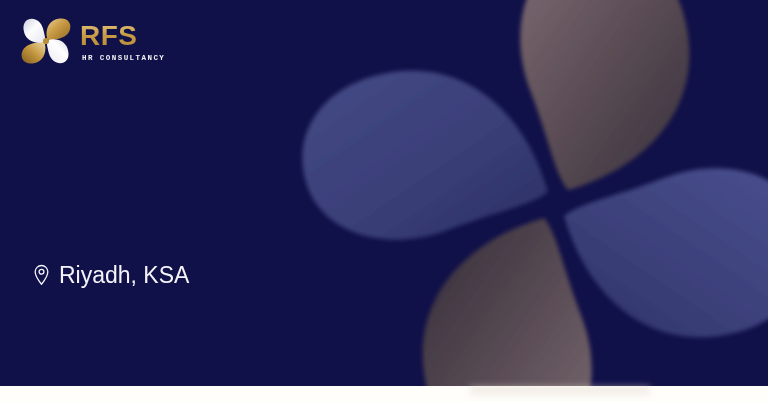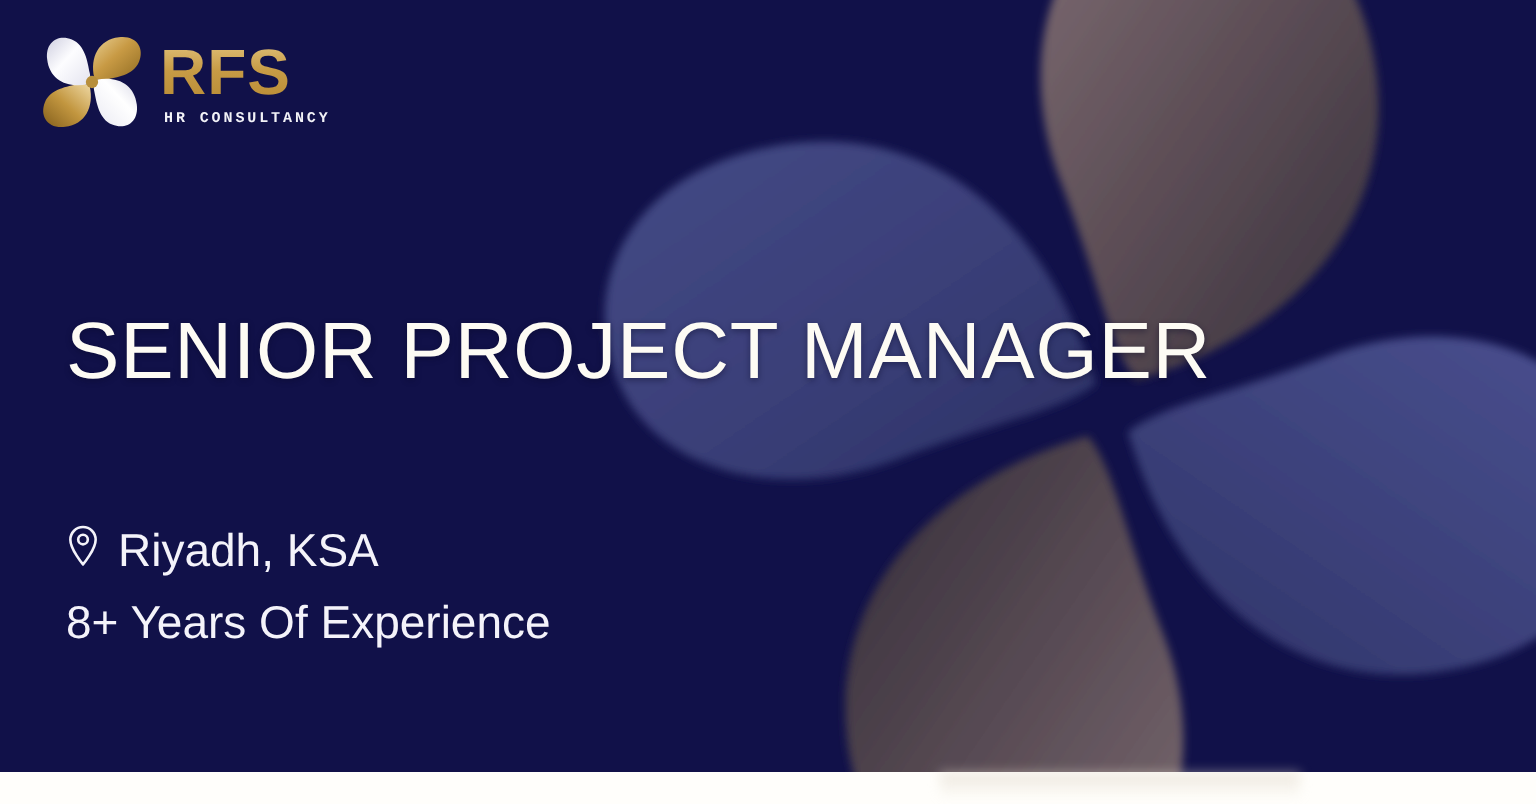--- a/index.html
+++ b/index.html
@@ -58,21 +58,21 @@
   }
   .logo-mark svg { display: block; width: 100%; height: 100%; }
   .logo-text {
     display: flex;
     flex-direction: column;
     justify-content: center;
     padding-top: 2px;
   }
   .logo-word {
     font-family: "Liberation Sans", sans-serif;
-    font-size: 32px;
+    font-size: 28px;
     font-weight: 700;
     line-height: 1;
     letter-spacing: 0.5px;
     background: linear-gradient(180deg, #e3c37d 0%, #c79b45 48%, #b98c35 100%);
     -webkit-background-clip: text;
     background-clip: text;
     color: transparent;
     -webkit-text-fill-color: transparent;
   }
   .logo-sub {
@@ -106,21 +106,21 @@
   .meta {
     position: absolute;
     left: 33px;
     top: 262px;
     display: flex;
     flex-direction: column;
     gap: 10px;
   }
   .meta-row {
     display: flex;
-    align-items: flex-start;
+    align-items: center;
     gap: 9px;
     font-family: "Liberation Sans", sans-serif;
     font-size: 23px;
     font-weight: 300;
     line-height: 1.15;
     color: #f4f3fa;
     white-space: nowrap;
   }
   .pin-icon {
     width: 17px;
@@ -233,35 +233,31 @@
           <path d="M46,52 C28,56 12,48 10,30 C8,14 20,7 32,12 C44,17 46,32 48,42 C49,47 48,50 46,52 Z" fill="url(#white2)"></path>
           <circle cx="50" cy="50" r="5.5" fill="#b88f3c"></circle>
         </svg>
       </span>
       <span class="logo-text">
         <span class="logo-word">RFS</span>
         <span class="logo-sub">HR CONSULTANCY</span>
       </span>
     </div>
 
-    <h1 class="headline">SENIOR PROJECT MANAGER</h1>
 
     <div class="meta">
       <div class="meta-row">
         <span class="pin-icon">
           <svg viewBox="0 0 24 32" xmlns="http://www.w3.org/2000/svg">
             <path d="M12 2.2 C6.9 2.2 2.8 6.3 2.8 11.4 C2.8 18.4 12 29.4 12 29.4 C12 29.4 21.2 18.4 21.2 11.4 C21.2 6.3 17.1 2.2 12 2.2 Z" fill="none" stroke="#f4f3fa" stroke-width="1.9" stroke-linejoin="round"></path>
             <circle cx="12" cy="11.3" r="3.5" fill="none" stroke="#f4f3fa" stroke-width="1.9"></circle>
           </svg>
         </span>
         <span>Riyadh, KSA</span>
       </div>
-      <div class="meta-row">
-        <span>8+ Years Of Experience</span>
-      </div>
     </div>
 
   </div>
 
   <div class="bottom-band">
     <div class="band-smudge"></div>
   </div>
 
 </div>
 

